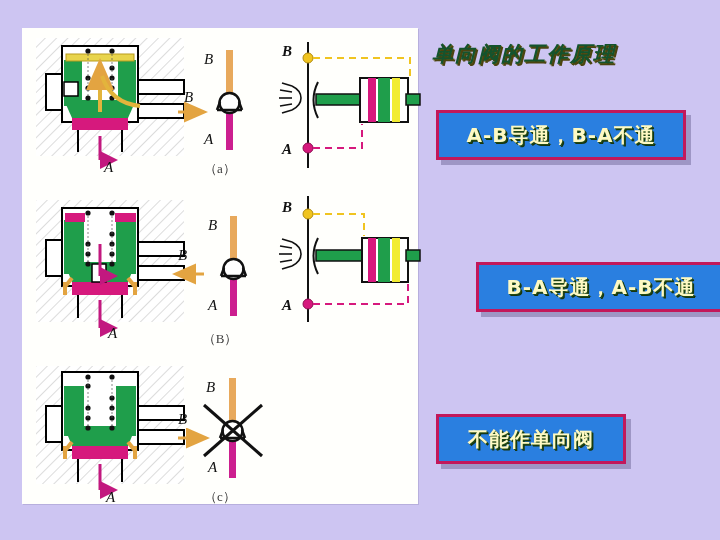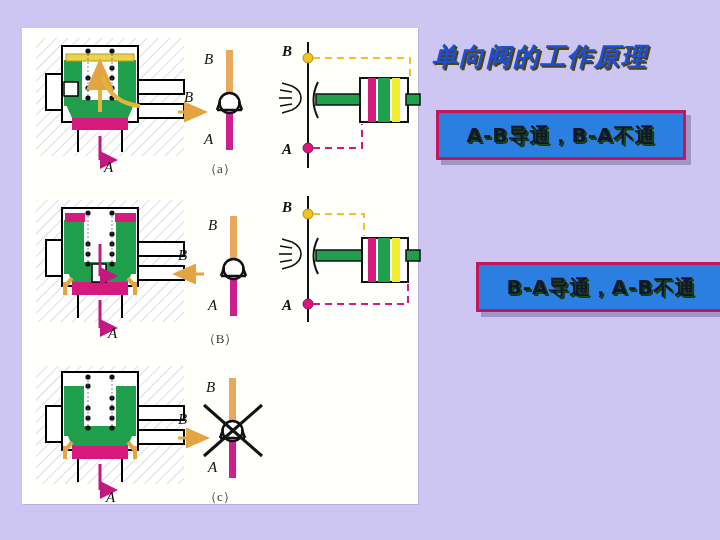--- a/index.html
+++ b/index.html
@@ -16,36 +16,36 @@
   #panel{
     left:22px;top:28px;width:396px;height:476px;
     background:#fffffc;
     box-shadow:1px 1px 0 rgba(120,110,160,.25);
   }
 
   
   #title{
     left:432px;top:40px;width:260px;
     font-family:"DejaVu Sans",sans-serif;
-    font-size:25px;font-weight:bold;font-style:italic;
+    font-size:21px;font-weight:bold;font-style:italic;
     letter-spacing:2px;
-    color:#1d4ed8;
+    color:#14532d;
     text-shadow:2px 2px 0 #4b4410, 1px 1px 0 #6d6318;
     white-space:nowrap;
   }
 
   
   .callout{
     background:#2a7fe0;
     border:3px solid #c2185b;
     box-shadow:5px 5px 0 rgba(120,112,160,.55);
     display:flex;align-items:center;justify-content:center;
     font-family:"DejaVu Sans",sans-serif;
     font-weight:bold;font-size:20px;
-    color:#0f172a;
+    color:#fef9c3;
     text-shadow:1px 1px 0 #204a14,2px 2px 0 #17340e;
     letter-spacing:1px;
     white-space:nowrap;
   }
   #callout1{left:436px;top:110px;width:244px;height:44px;}
   #callout2{left:436px;top:262px;width:244px;height:44px;margin-left:40px;}
   #callout3{left:436px;top:414px;width:184px;height:44px;}
 
   
   .rowlabel{
@@ -64,20 +64,23 @@
 
   <div class="abs" id="panel"></div>
 
   <div class="abs" id="title">单向阀的工作原理</div>
 
   <div class="abs callout" id="callout1">
     <span>A-B导通，B-A不通</span>
   </div>
   <div class="abs callout" id="callout2">
     <span>B-A导通，A-B不通</span>
+  </div>
+  <div class="abs callout" id="callout3">
+    <span>不能作单向阀</span>
   </div>
 
   <div class="abs" style="left:28px;top:32px;">
     <svg width="180" height="140" viewBox="0 0 180 140">
       <defs>
         <pattern id="hatchA" width="8" height="8" patternTransform="rotate(45)" patternUnits="userSpaceOnUse">
           <rect width="8" height="8" fill="#ffffff"></rect>
           <line x1="0" y1="0" x2="0" y2="8" stroke="#b9b9b9" stroke-width="1"></line>
         </pattern>
         <marker id="arrMagenta" markerWidth="7" markerHeight="7" refX="3" refY="6" orient="auto">

